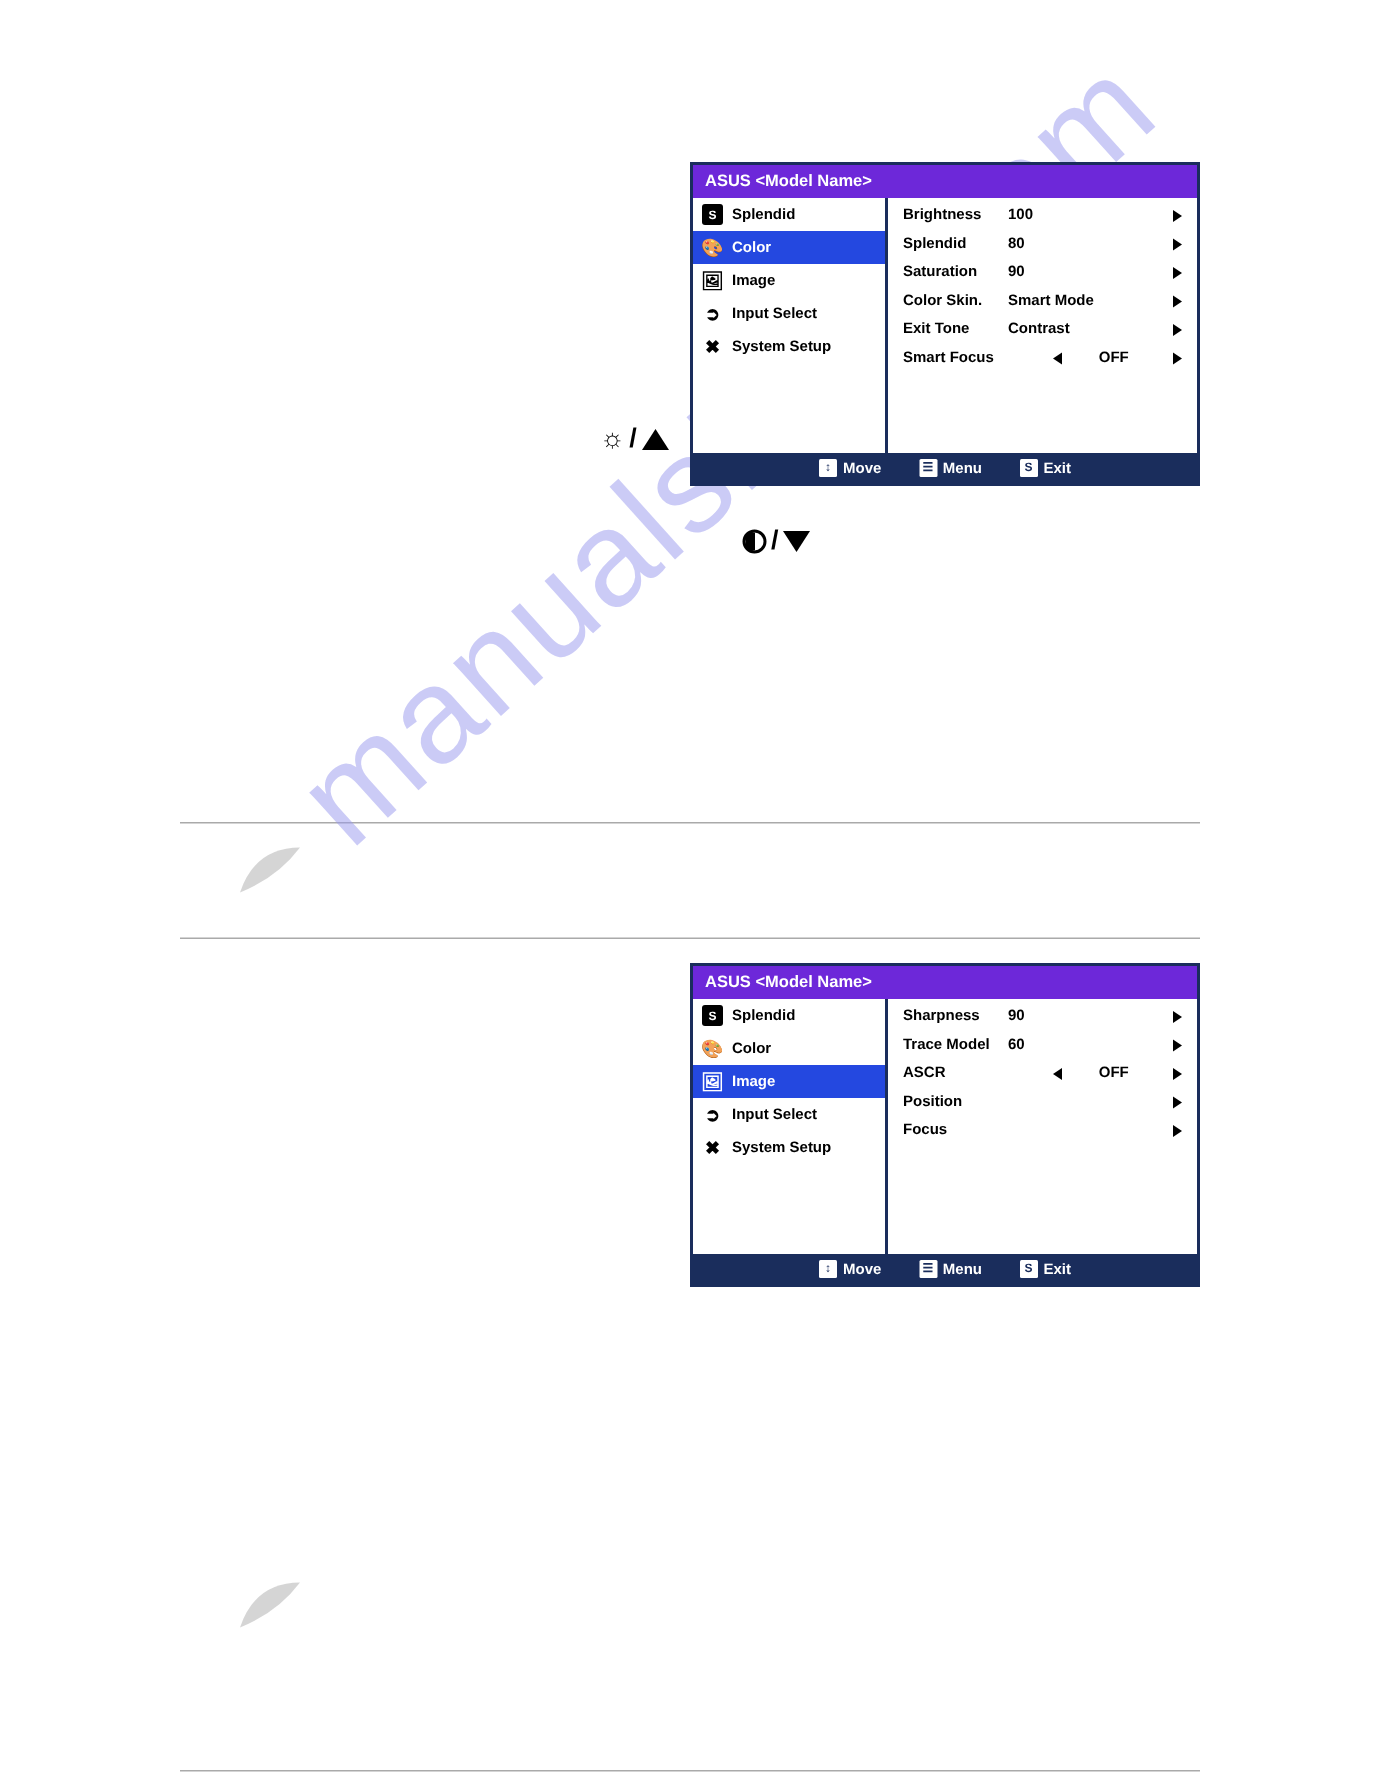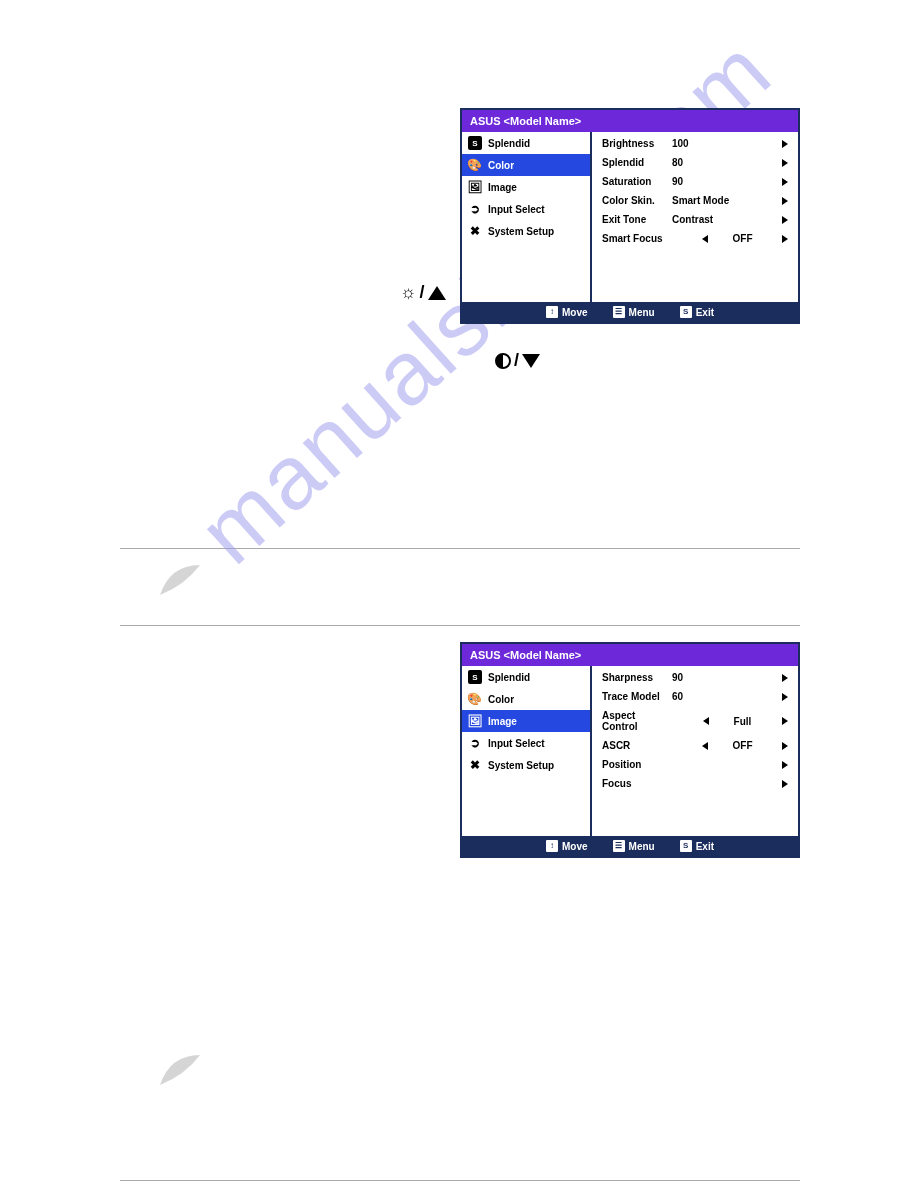--- a/index.html
+++ b/index.html
@@ -261,28 +261,20 @@
           <span class="label">Sharpness</span>
           <span class="value">90</span>
           <span class="tri-right"></span>
         </div>
       <div class="right-item">
           <span class="label">Trace Model</span>
           <span class="value">60</span>
           <span class="tri-right"></span>
         </div>
       <div class="right-item">
-          <span class="label">Aspect Control</span>
-          <span class="arrows">
-            <span class="tri-left"></span>
-            <span>Full</span>
-          </span>
-          <span class="tri-right"></span>
-        </div>
-      <div class="right-item">
           <span class="label">ASCR</span>
           <span class="arrows">
             <span class="tri-left"></span>
             <span>OFF</span>
           </span>
           <span class="tri-right"></span>
         </div>
       <div class="right-item">
           <span class="label">Position</span>
           <span class="value"></span>

